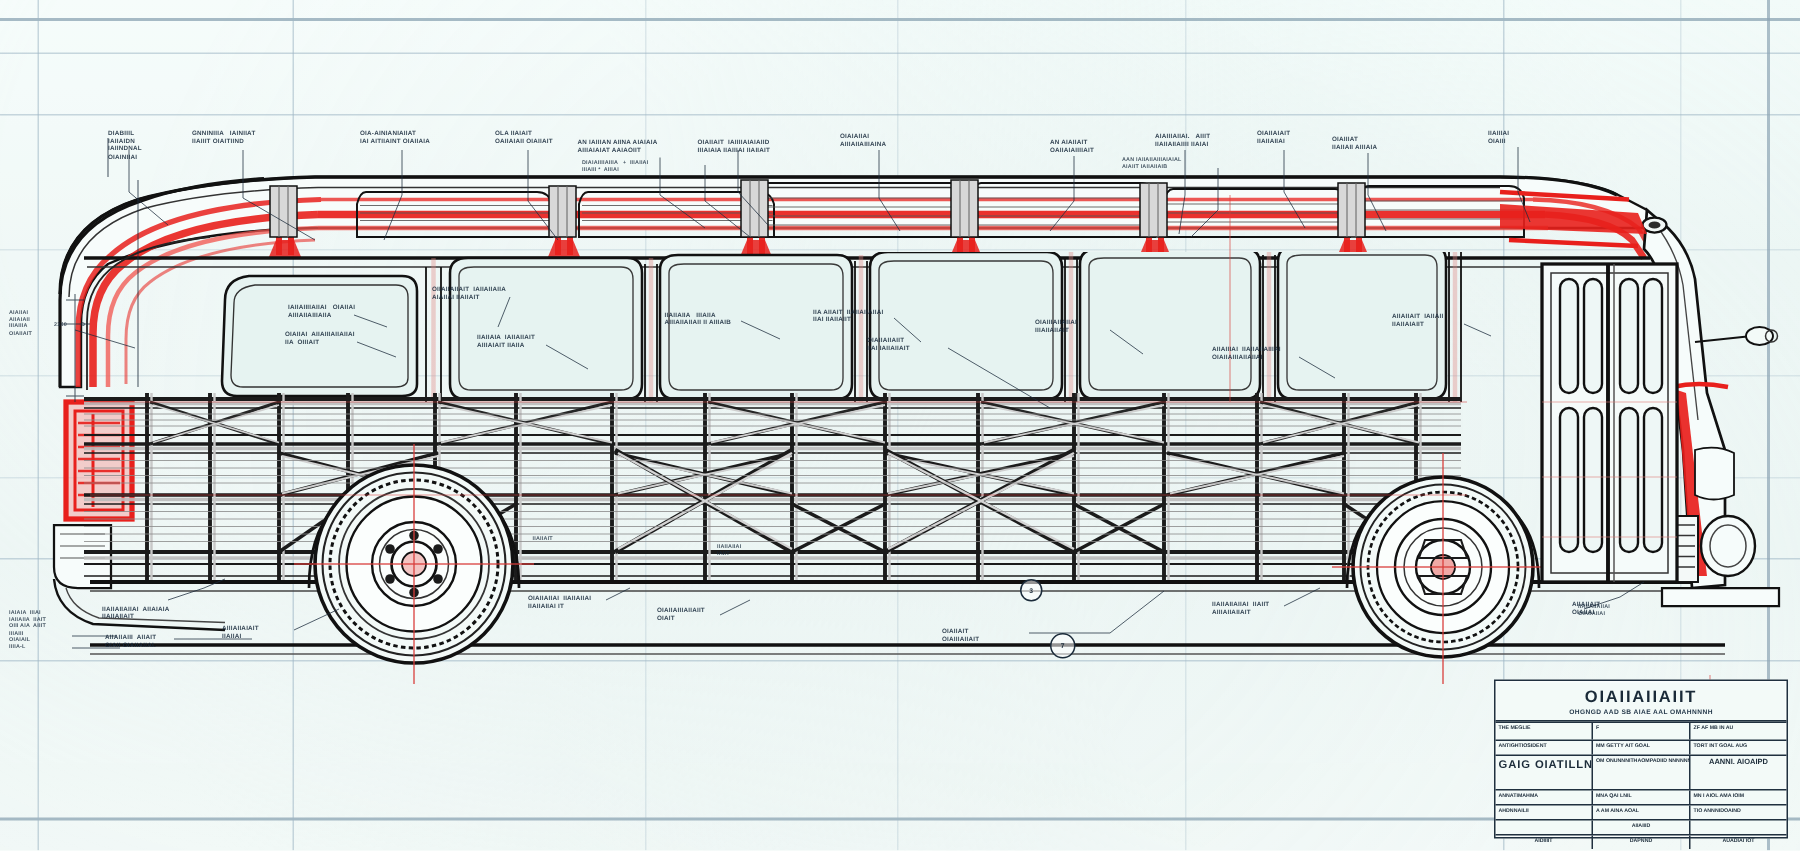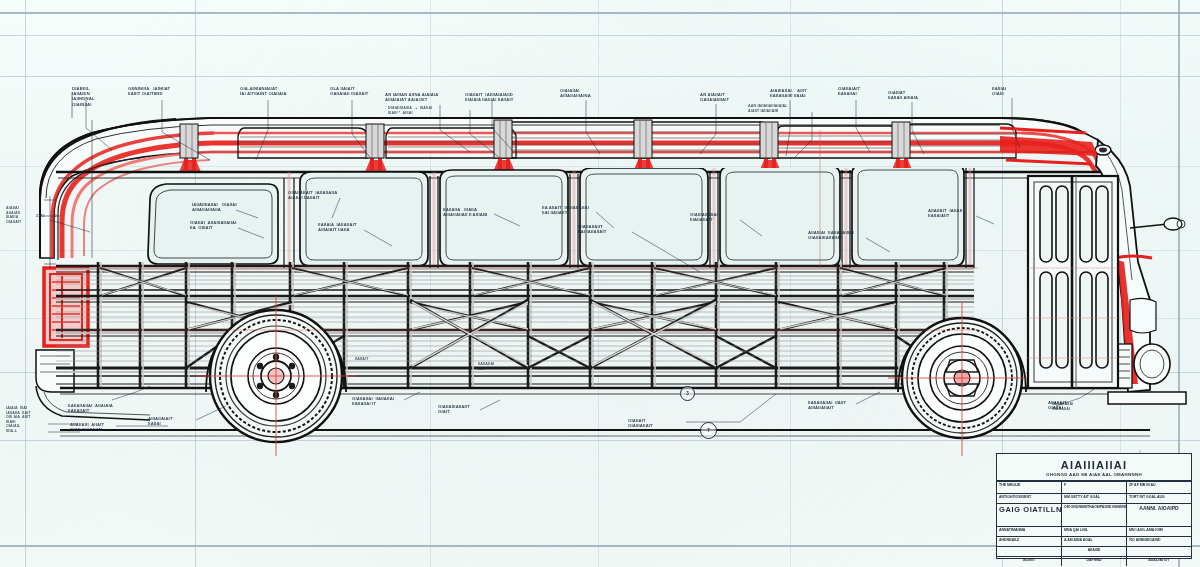--- a/index.html
+++ b/index.html
@@ -671,21 +671,21 @@
   </div>
 
   <div class="balloon" style="left:680px;top:386px;width:13px;height:13px">
     <span>3</span>
   </div>
   <div class="balloon" style="left:700px;top:422px;width:15px;height:15px">
     <span>7</span>
   </div>
 
   <div id="titleblock">
-    <div class="tb-title">AIAIIIAIIAI</div>
+    <div class="tb-title">OIAIIAIIAIIT</div>
     <div class="tb-sub">OHGNGD AAD  SB AIAE AAL OMAHNNNH</div>
     <div class="tb-rule"></div>
 
     <div class="tb-row tb-h">
       <div class="tb-cell">THE  MEGLIE</div>
       <div class="tb-cell">F</div>
       <div class="tb-cell">ZF  AF    MB  IN AU</div>
     </div>
 
     <div class="tb-row tb-h3">

